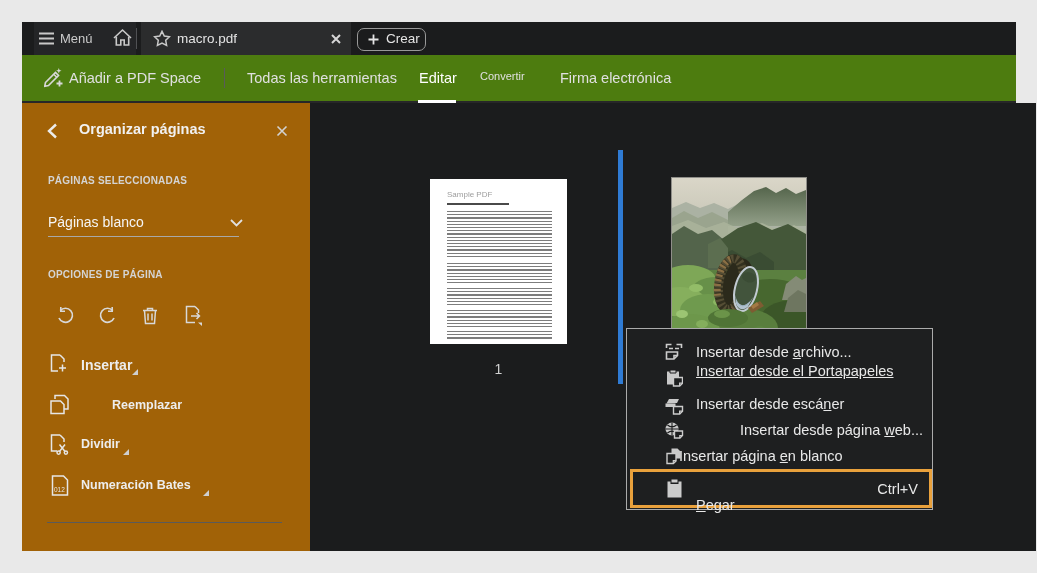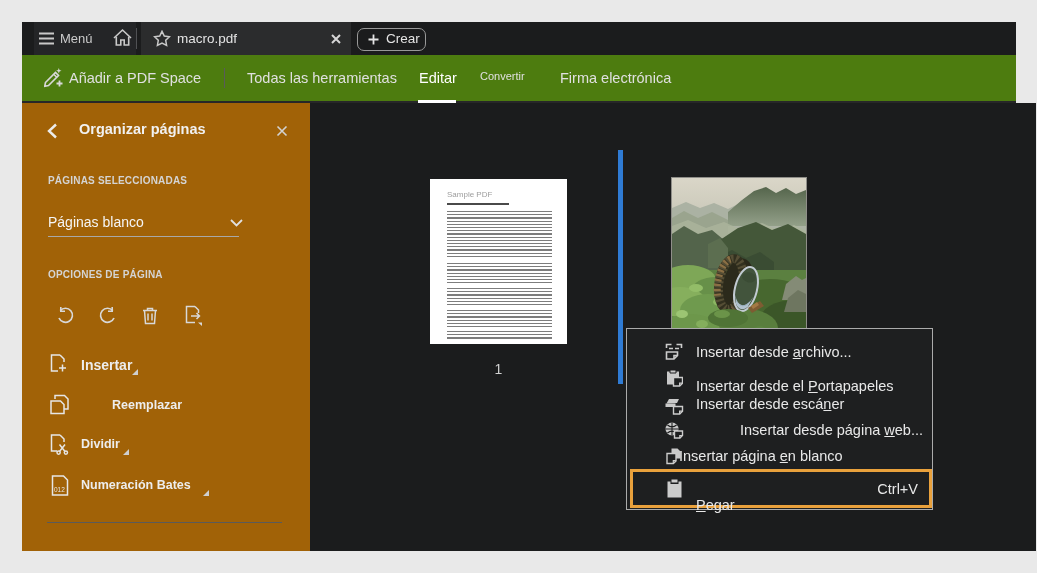--- a/index.html
+++ b/index.html
@@ -219,21 +219,21 @@
         <path d="M9 16v-3.5h3.5"></path>
     </svg>
     <div class="abs" style="left:69px;top:15px;">Insertar desde <u>a</u>rchivo...</div>
 
     <svg class="abs" style="left:38px;top:40px" width="18" height="18" viewBox="0 0 18 18">
       <path d="M2 2.5h12v13H2z" fill="#c9c9c9"></path>
       <path d="M5 1h6v3H5z" fill="#c9c9c9" stroke="#1e1f20" stroke-width="1"></path>
       <path d="M8.5 8.5v8.5h6.2l2.8-2.8V8.5z" fill="#1e1f20" stroke="#cccccc" stroke-width="1.4"></path>
       <path d="M14.6 17v-2.9h2.9" fill="none" stroke="#cccccc" stroke-width="1.2"></path>
     </svg>
-    <div class="abs" style="left:69px;top:49px;">Insertar desde el <u>P</u>ortapapeles</div>
+    <div class="abs" style="left:69px;top:34px;text-decoration:underline;">Insertar desde el <u>P</u>ortapapeles</div>
 
     <svg class="abs" style="left:37px;top:68px" width="20" height="18" viewBox="0 0 20 18">
       <path d="M2.5 6.5 5 2h10l-2 4z" fill="#c9c9c9"></path>
       <path d="M1.5 6.5h10v3.5h-10z" fill="#c9c9c9"></path>
       <path d="M9.5 9.5v7.5h6.2l2.8-2.8V9.5z" fill="#1e1f20" stroke="#cccccc" stroke-width="1.4"></path>
       <path d="M15.6 17v-2.9h2.9" fill="none" stroke="#cccccc" stroke-width="1.2"></path>
     </svg>
     <div class="abs" style="left:69px;top:67px;">Insertar desde escá<u>n</u>er</div>
 
     <svg class="abs" style="left:37px;top:92px" width="20" height="19" viewBox="0 0 20 19">

